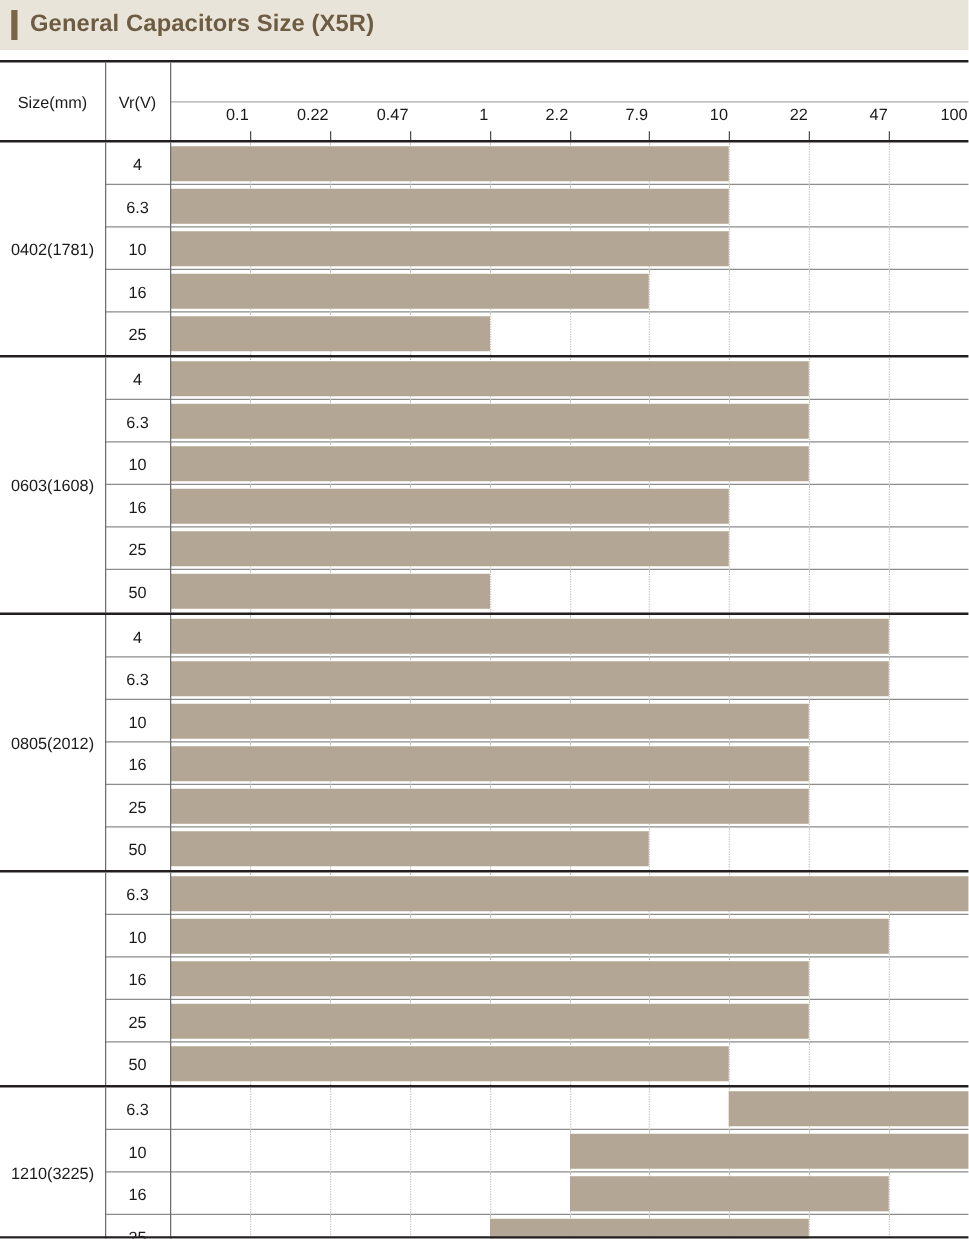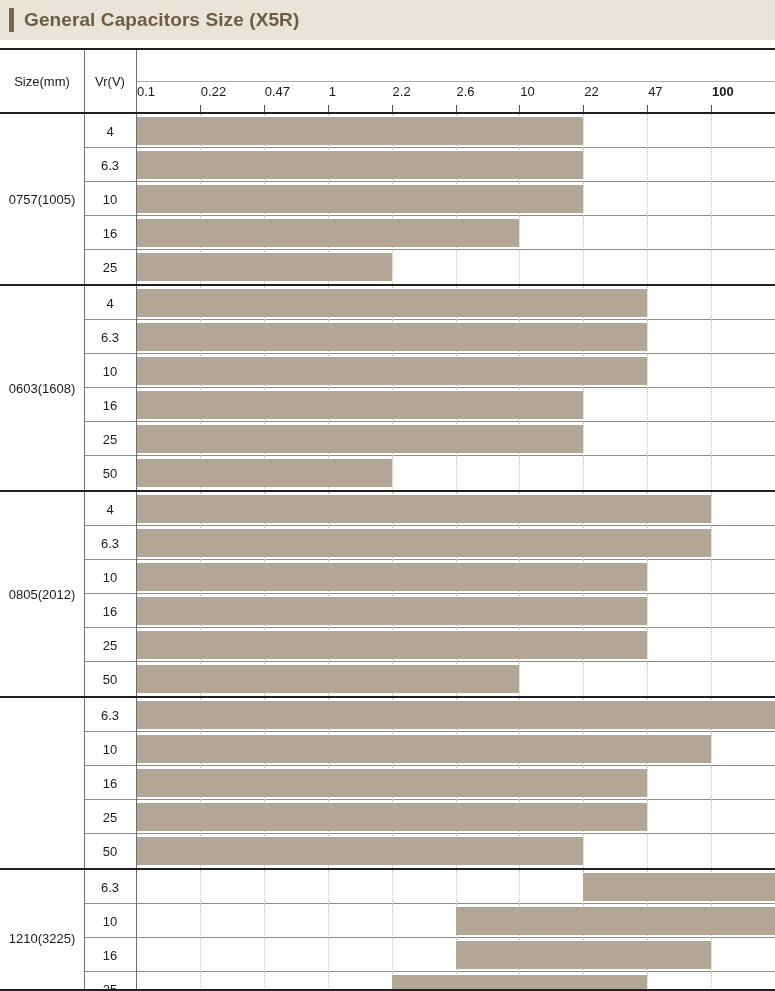--- a/index.html
+++ b/index.html
@@ -87,21 +87,21 @@
   }
   .head-ticks {
     position: absolute;
     left: 136px; top: 32px;
     width: 639px; height: 30px;
   }
   .tick-label {
     position: absolute;
     top: 2px;
     width: 62px;
-    text-align: left;
+    text-align: right;
     font-size: 13px;
     color: #1a1a1a;
   }
   .tick-mark {
     position: absolute;
     bottom: 0;
     width: 1px; height: 7px;
     background: #4d4d4d;
   }
 
@@ -190,38 +190,38 @@
       <div class="head-ticks" id="head-ticks">
           <div class="tick-label" style="left: 0.95px;">0.1</div>
           <div class="tick-label" style="left: 64.85px;">0.22</div>
           <div class="tick-mark" style="left: 63.9px;"></div>
           <div class="tick-label" style="left: 128.75px;">0.47</div>
           <div class="tick-mark" style="left: 127.8px;"></div>
           <div class="tick-label" style="left: 192.65px;">1</div>
           <div class="tick-mark" style="left: 191.7px;"></div>
           <div class="tick-label" style="left: 256.55px;">2.2</div>
           <div class="tick-mark" style="left: 255.6px;"></div>
-          <div class="tick-label" style="left: 320.45px;">2.6</div>
+          <div class="tick-label" style="left: 320.45px;">7.9</div>
           <div class="tick-mark" style="left: 319.5px;"></div>
           <div class="tick-label" style="left: 384.35px;">10</div>
           <div class="tick-mark" style="left: 383.4px;"></div>
           <div class="tick-label" style="left: 448.25px;">22</div>
           <div class="tick-mark" style="left: 447.3px;"></div>
           <div class="tick-label" style="left: 512.15px;">47</div>
           <div class="tick-mark" style="left: 511.2px;"></div>
-          <div class="tick-label" style="left: 576.05px; font-weight: bold;">100</div>
+          <div class="tick-label" style="left: 576.05px;">100</div>
           <div class="tick-mark" style="left: 575.1px;"></div>
         </div>
       <div class="vline" style="left:84px; top:0; height:62px;"></div>
       <div class="vline" style="left:136px; top:0; height:62px;"></div>
     </div>
 
     <div class="body" id="body">
         <div class="group" style="height: 172px;">
-          <div class="group-size">0757(1005)</div>
+          <div class="group-size">0402(1781)</div>
           <div class="group-rows">
             <div class="row">
               <div class="row-vr">4</div>
               <div class="row-plot">
                 <div class="gridline" style="left: 63.9px;"></div>
                 <div class="gridline" style="left: 127.8px;"></div>
                 <div class="gridline" style="left: 191.7px;"></div>
                 <div class="gridline" style="left: 255.6px;"></div>
                 <div class="gridline" style="left: 319.5px;"></div>
                 <div class="gridline" style="left: 383.4px;"></div>

